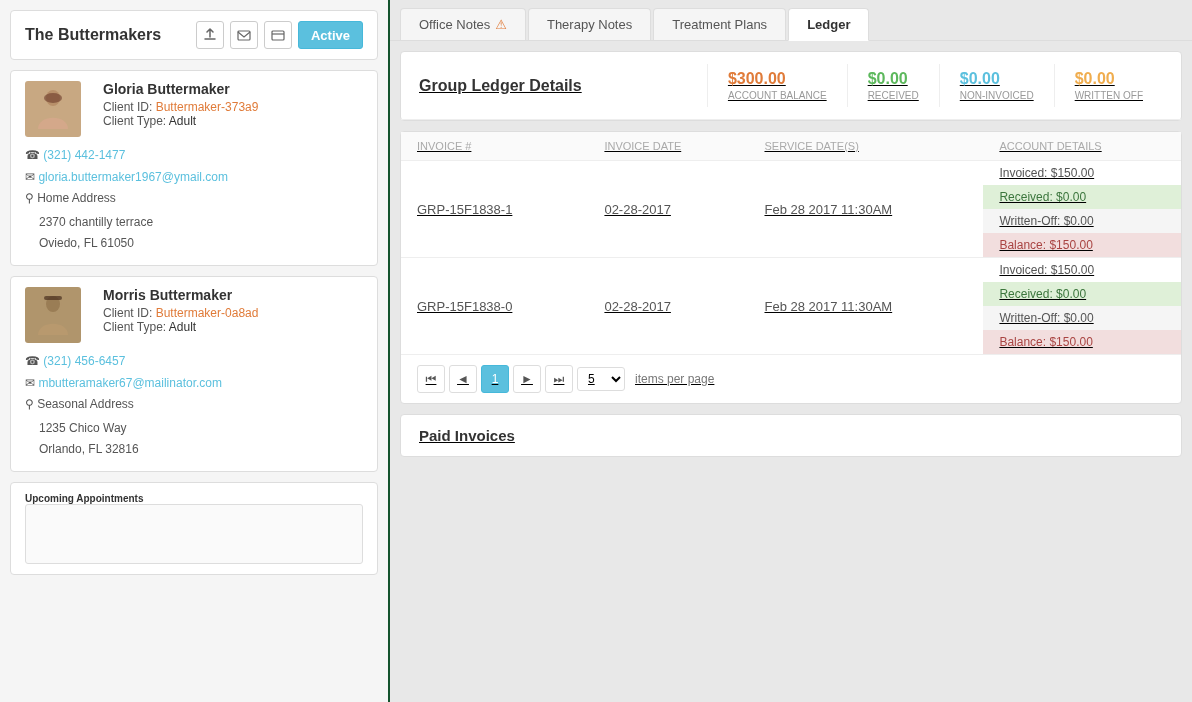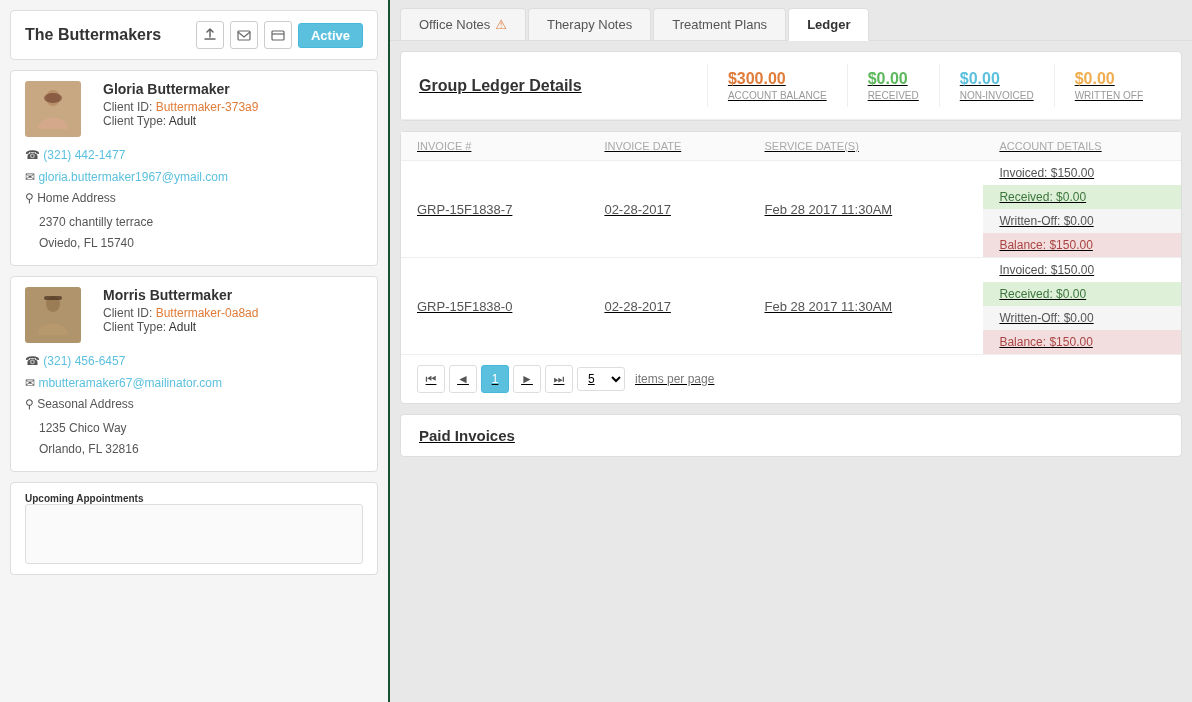--- a/index.html
+++ b/index.html
@@ -30,21 +30,20 @@
 
     .group-title {
       font-size: 16px;
       font-weight: bold;
       color: #333;
     }
 
     .group-actions {
       display: flex;
       gap: 6px;
-      align-items: center;
     }
 
     .icon-btn {
       width: 28px;
       height: 28px;
       border: 1px solid #ccc;
       border-radius: 3px;
       background: #fff;
       cursor: pointer;
       display: flex;
@@ -438,21 +437,21 @@
         <div><span style="font-size:12px;color:#555;">Client ID: </span><a class="client-id" href="#">Buttermaker-373a9</a></div>
         <div class="client-type">Client Type: <span>Adult</span></div>
       </div>
     </div>
     <div class="client-contact">
       <div><span class="phone-icon"></span><a class="contact-link" href="#">(321) 442-1477</a></div>
       <div><span class="email-icon"></span><a class="contact-link" href="#">gloria.buttermaker1967@ymail.com</a></div>
       <div><span class="loc-icon"></span><span>Home Address</span></div>
       <div class="address-block">
         <div>2370 chantilly terrace</div>
-        <div>Oviedo, FL 15740</div>
+        <div>Oviedo, FL 61050</div>
       </div>
     </div>
   </div>
 
   <div class="client-card">
     <div class="client-top">
       <div class="avatar avatar-male">
         <svg viewBox="0 0 40 50" fill="none" xmlns="http://www.w3.org/2000/svg">
           <ellipse cx="20" cy="14" rx="9" ry="10" fill="#b0956c"></ellipse>
           <ellipse cx="20" cy="14" rx="7" ry="8" fill="#9a7d55"></ellipse>
@@ -534,21 +533,21 @@
           <tr>
             <th>INVOICE #</th>
             <th>INVOICE DATE</th>
             <th>SERVICE DATE(S)</th>
             <th>ACCOUNT DETAILS</th>
           </tr>
         </thead>
         <tbody>
 
           <tr class="invoice-row">
-            <td class="cell">GRP-15F1838-7</td>
+            <td class="cell">GRP-15F1838-1</td>
             <td class="cell">02-28-2017</td>
             <td class="cell">Feb 28 2017 11:30AM</td>
             <td class="account-details-cell">
               <div class="account-details">
                 <div class="detail-row">Invoiced: $150.00</div>
                 <div class="detail-row received">Received: $0.00</div>
                 <div class="detail-row written-off">Written-Off: $0.00</div>
                 <div class="detail-row balance">Balance: $150.00</div>
               </div>
             </td>

